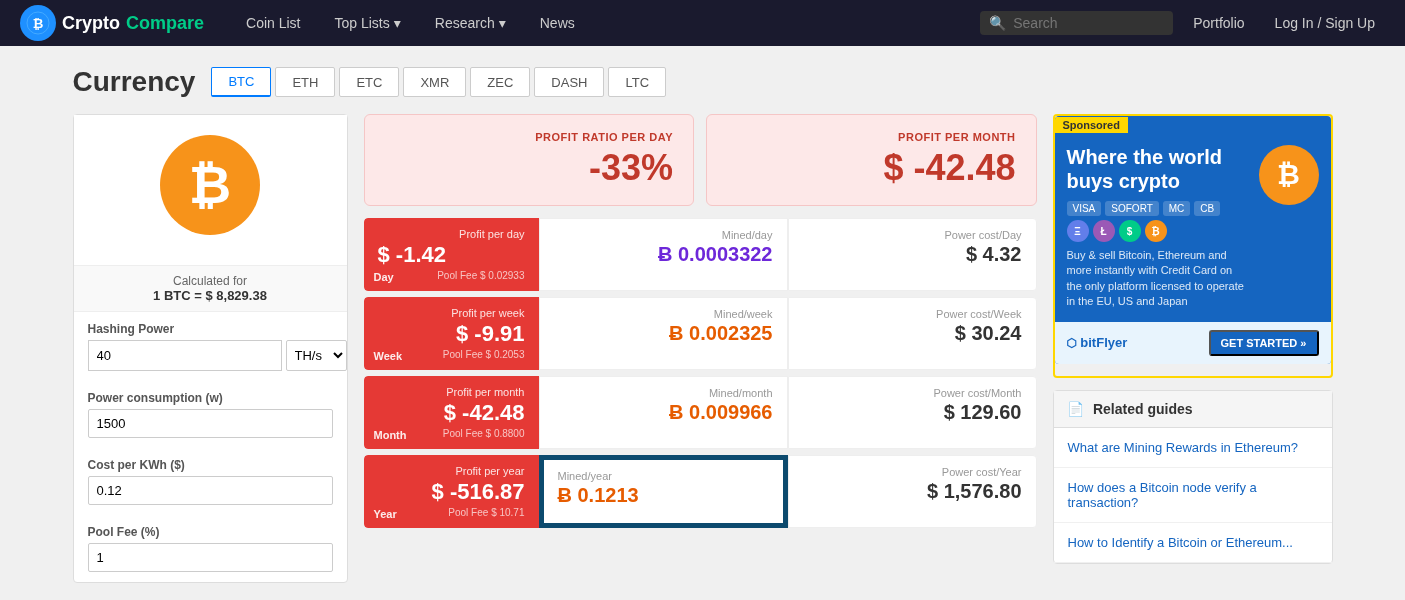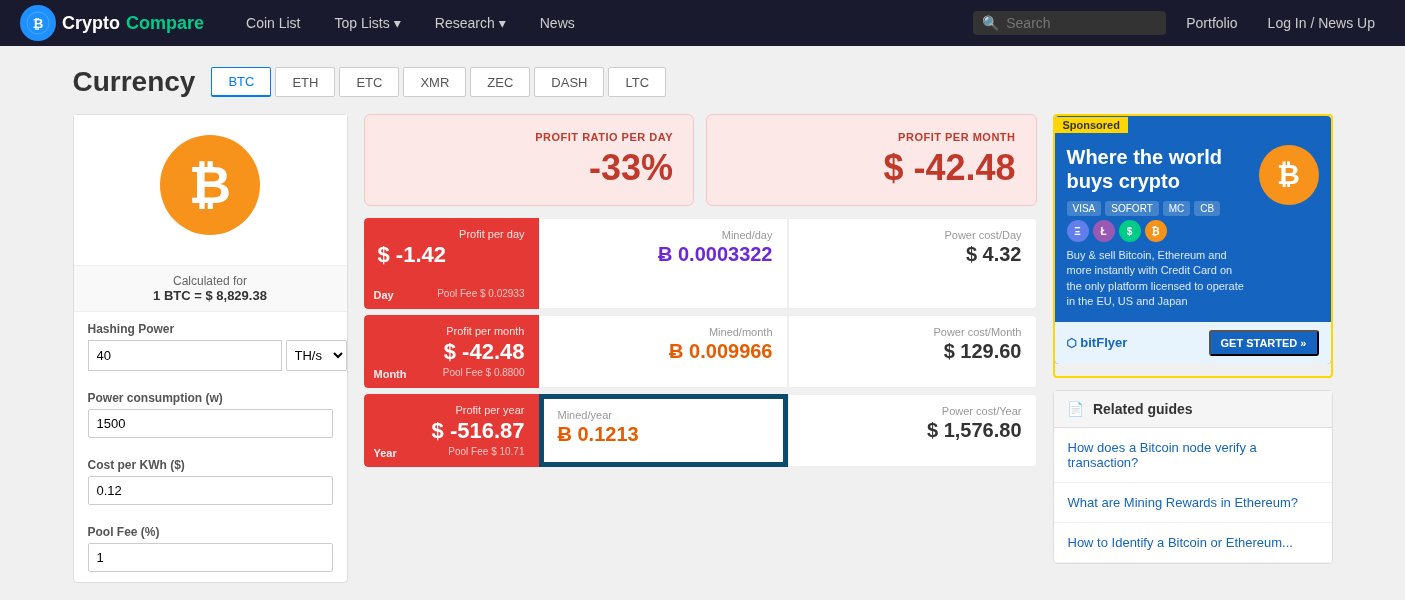--- a/index.html
+++ b/index.html
@@ -361,21 +361,21 @@
     <span>News</span>
   </a>
   <div class="search-wrapper">
     <span class="search-icon-svg">🔍</span>
     <input type="text" placeholder="Search" style="">
   </div>
   <a class="nav-auth">
     <span>Portfolio</span>
   </a>
   <a class="nav-auth">
-    <span>Log In / News Up</span>
+    <span>Log In / Sign Up</span>
   </a>
 </nav>
 
 <div class="page-content">
 
   <div class="currency-header">
     <h1 class="currency-title">Currency</h1>
     <div class="currency-tabs">
       <button class="currency-tab active">BTC</button>
       <button class="currency-tab">ETH</button>
@@ -439,30 +439,46 @@
           <div class="profit-card-label">PROFIT PER MONTH</div>
           <div class="profit-card-value">$ -42.48</div>
         </div>
       </div>
 
       <div id="profit-rows">
           <div style="display: grid; grid-template-columns: 175px 1fr 1fr; margin-bottom: 6px; border-radius: 4px; overflow: hidden;">
       <div style="background:#e53935;color:white;padding:10px 14px;border-radius:4px 0 0 4px;position:relative;">
         <div style="font-size:11px;color:rgba(255,255,255,0.85);text-align:right;">Profit per day</div>
         <div style="font-size:22px;font-weight:bold;margin-top:2px;">$ -1.42</div>
-        <div style="font-size:10px;color:rgba(255,255,255,0.7);text-align:right;margin-top:20px;">Pool Fee $ 0.02933</div>
+        <div style="font-size:10px;color:rgba(255,255,255,0.7);text-align:right;margin-top:2px;">Pool Fee $ 0.02933</div>
         <div style="position:absolute;bottom:8px;left:10px;font-size:11px;color:rgba(255,255,255,0.9);font-weight:bold;">Day</div>
       </div>
       <div style="background:white;border:1px solid #eee;padding:10px 14px;text-align:right;">
         <div style="font-size:11px;color:#999;">Mined/day</div>
         <div style="font-size:20px;font-weight:bold;color:#6d28d9;margin-top:2px;">Ƀ 0.0003322</div>
       </div>
       <div style="background:white;border:1px solid #eee;padding:10px 14px;text-align:right;border-radius:0 4px 4px 0;">
         <div style="font-size:11px;color:#999;">Power cost/Day</div>
         <div style="font-size:20px;font-weight:bold;color:#333;margin-top:2px;">$ 4.32</div>
+      </div>
+    </div>
+          <div style="display: grid; grid-template-columns: 175px 1fr 1fr; margin-bottom: 6px; border-radius: 4px; overflow: hidden;">
+      <div style="background:#e53935;color:white;padding:10px 14px;border-radius:4px 0 0 4px;position:relative;">
+        <div style="font-size:11px;color:rgba(255,255,255,0.85);text-align:right;">Profit per week</div>
+        <div style="font-size:22px;font-weight:bold;text-align:right;margin-top:2px;">$ -9.91</div>
+        <div style="font-size:10px;color:rgba(255,255,255,0.7);text-align:right;margin-top:2px;">Pool Fee $ 0.2053</div>
+        <div style="position:absolute;bottom:8px;left:10px;font-size:11px;color:rgba(255,255,255,0.9);font-weight:bold;">Week</div>
+      </div>
+      <div style="background:white;border:1px solid #eee;padding:10px 14px;text-align:right;">
+        <div style="font-size:11px;color:#999;">Mined/week</div>
+        <div style="font-size:20px;font-weight:bold;color:#e65c00;margin-top:2px;">Ƀ 0.002325</div>
+      </div>
+      <div style="background:white;border:1px solid #eee;padding:10px 14px;text-align:right;border-radius:0 4px 4px 0;">
+        <div style="font-size:11px;color:#999;">Power cost/Week</div>
+        <div style="font-size:20px;font-weight:bold;color:#333;margin-top:2px;">$ 30.24</div>
       </div>
     </div>
           <div style="display: grid; grid-template-columns: 175px 1fr 1fr; margin-bottom: 6px; border-radius: 4px; overflow: hidden;">
       <div style="background:#e53935;color:white;padding:10px 14px;border-radius:4px 0 0 4px;position:relative;">
         <div style="font-size:11px;color:rgba(255,255,255,0.85);text-align:right;">Profit per month</div>
         <div style="font-size:22px;font-weight:bold;text-align:right;margin-top:2px;">$ -42.48</div>
         <div style="font-size:10px;color:rgba(255,255,255,0.7);text-align:right;margin-top:2px;">Pool Fee $ 0.8800</div>
         <div style="position:absolute;bottom:8px;left:10px;font-size:11px;color:rgba(255,255,255,0.9);font-weight:bold;">Month</div>
       </div>
       <div style="background:white;border:1px solid #eee;padding:10px 14px;text-align:right;">
@@ -527,20 +543,20 @@
           </div>
         </div>
       </div>
 
       <div class="related-guides" style="margin-top:12px;">
         <div class="related-header">
           <span>📄</span>
           <span>Related guides</span>
         </div>
         <div id="guide-links">
+            <a class="guide-link">What are Mining Rewards in Ethereum?</a>
             <a class="guide-link">How does a Bitcoin node verify a transaction?</a>
-            <a class="guide-link">What are Mining Rewards in Ethereum?</a>
             <a class="guide-link">How to Identify a Bitcoin or Ethereum...</a>
           </div>
       </div>
     </div>
   </div>
 </div>
 
 </body></html>

